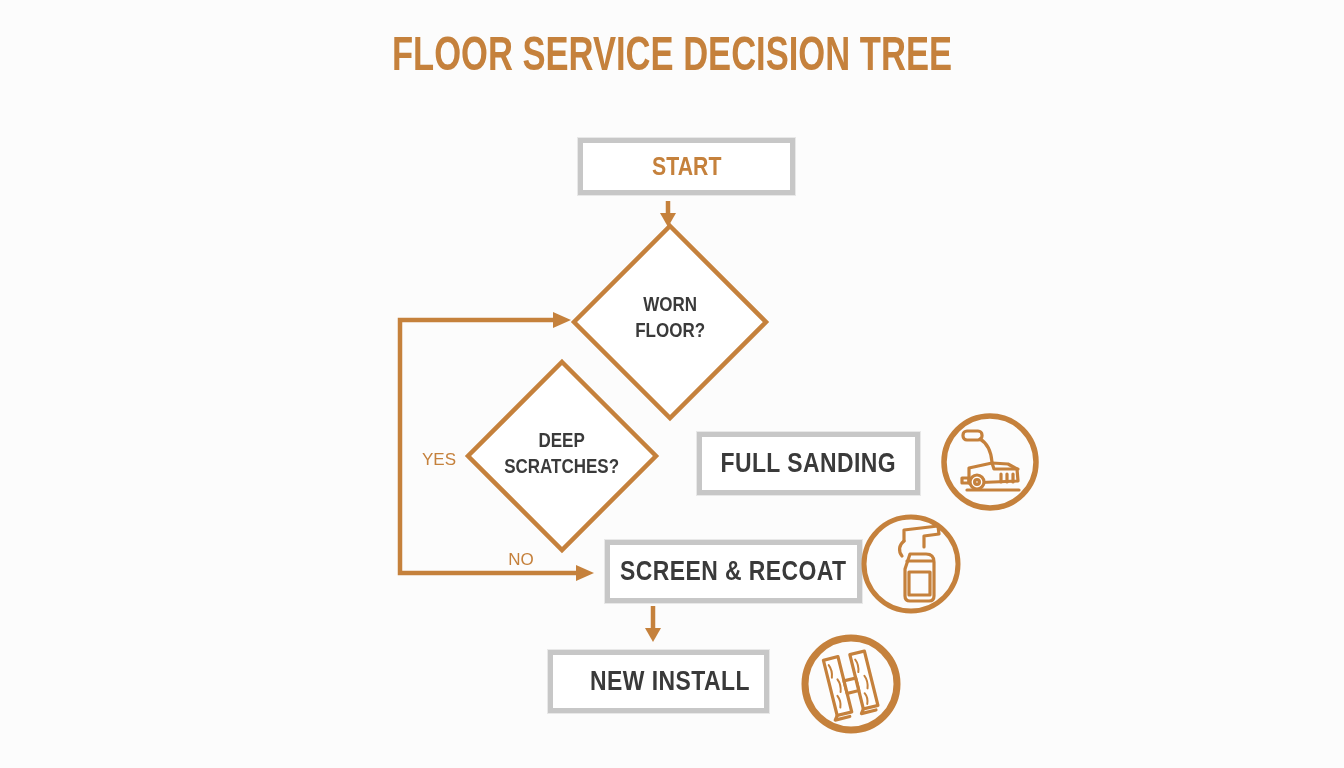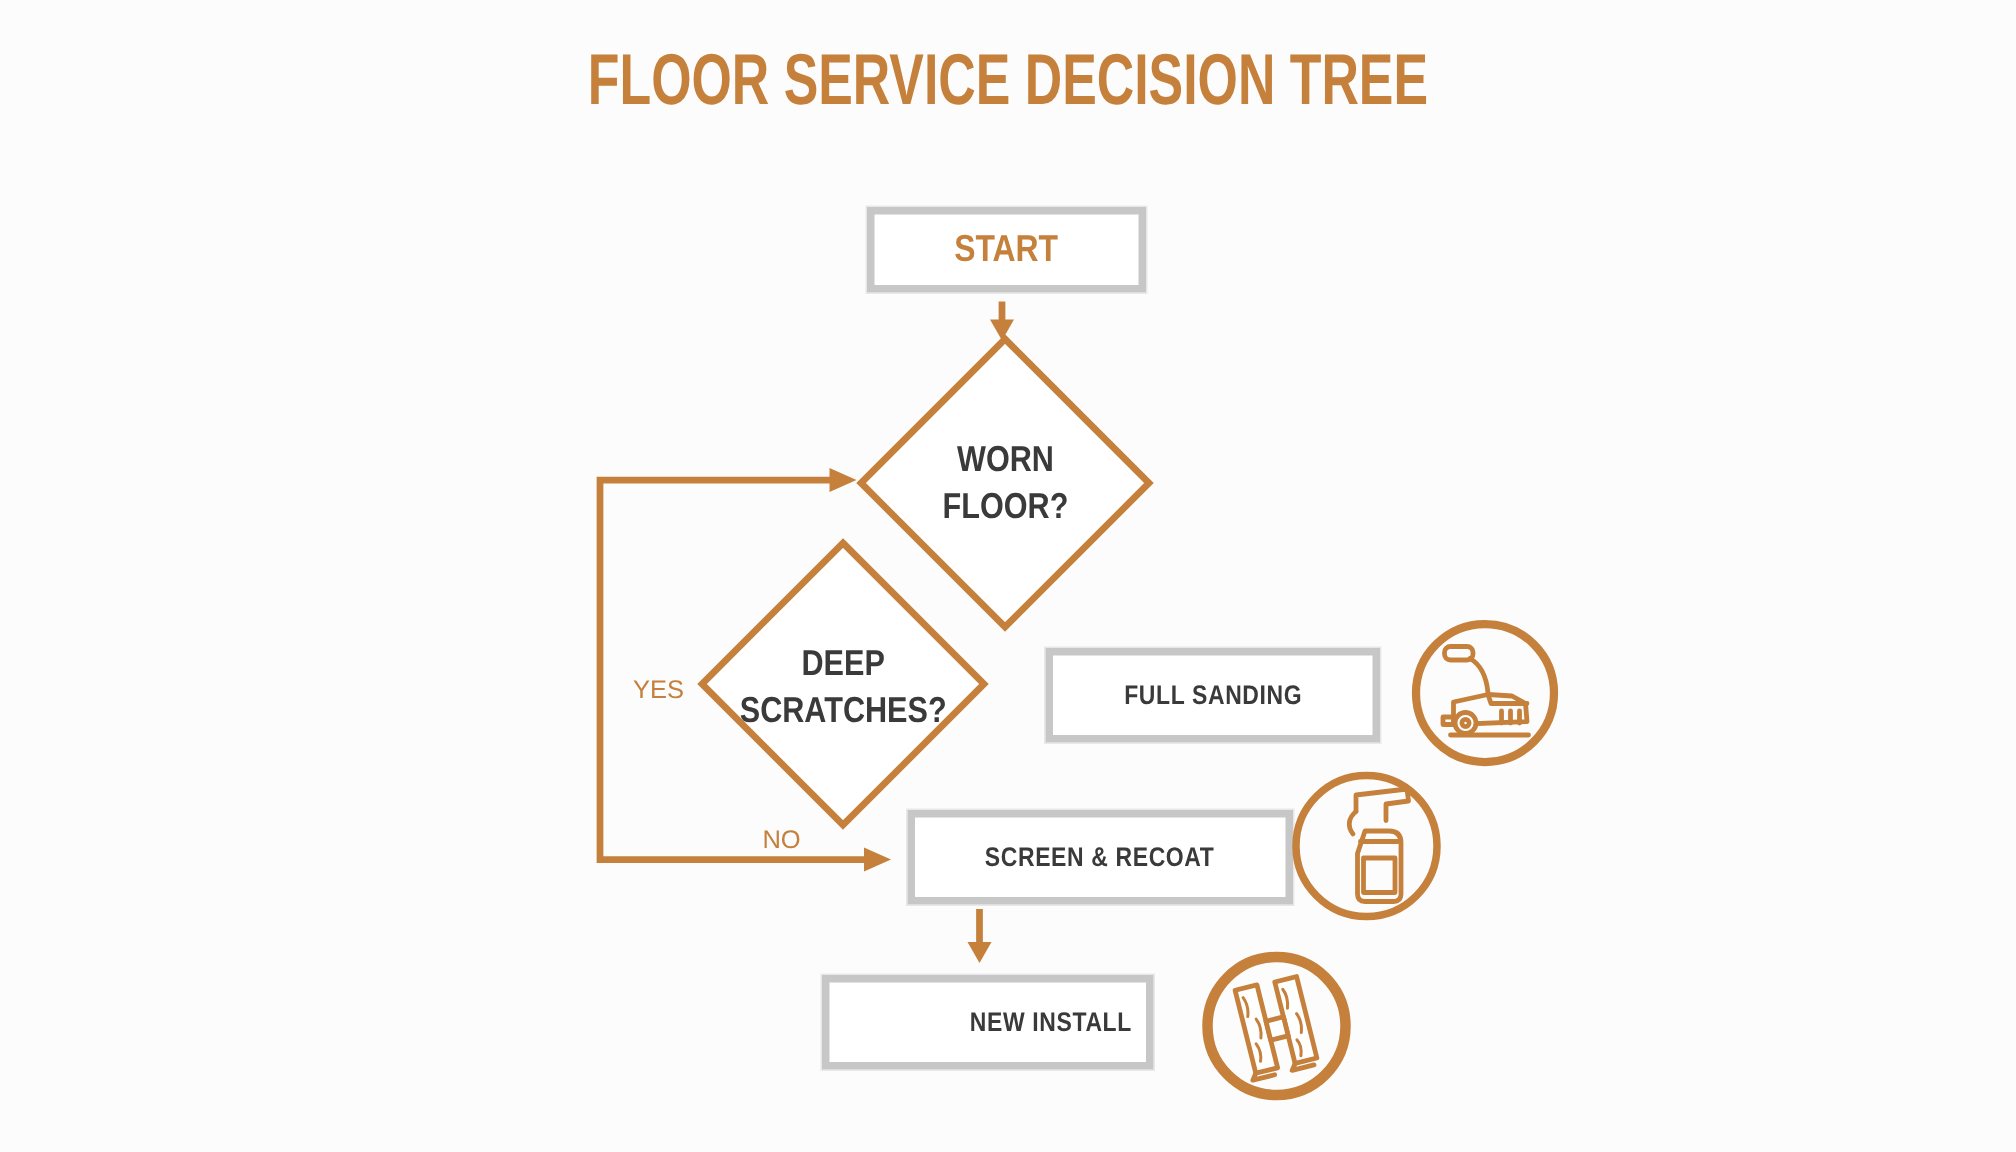--- a/index.html
+++ b/index.html
@@ -15,23 +15,23 @@
   .cond{display:inline-block;transform:scaleX(0.72);transform-origin:center;}
   .cond85{display:inline-block;transform:scaleX(0.85);transform-origin:center;}
   svg.overlay{position:absolute;left:0;top:0;width:1344px;height:768px;}
   .edge{stroke:var(--accent);stroke-width:4.5;fill:none;}
   .arrowhead{fill:var(--accent);stroke:none;}
   .diamond{fill:var(--node-fill);stroke:var(--accent);stroke-width:4.5;}
   .box{position:absolute;background:#fff;border:5px solid var(--box-border);
     box-shadow:0 0 0 1px #E8E8E8;display:flex;align-items:center;justify-content:center;
     font-weight:700;color:var(--text-dark);white-space:nowrap;}
   .box.start{color:var(--accent);font-size:25px;}
-  .box.action{font-size:18px;letter-spacing:0.5px;}
+  .box.action{font-size:27px;letter-spacing:0.5px;}
   .dlabel{position:absolute;text-align:center;font-weight:700;color:var(--text-dark);
-    font-size:24px;line-height:1.3;}
+    font-size:20px;line-height:1.3;}
   .dlabel span{display:block;}
   .branch{position:absolute;font-weight:400;color:var(--accent);font-size:17px;text-align:center;}
   .badge{position:absolute;width:100px;height:100px;}
   .ring{fill:none;stroke:var(--accent);}
   .art{fill:none;stroke:var(--accent);stroke-width:3.2;stroke-linecap:round;stroke-linejoin:round;}
   .art .grain{stroke-width:2;}
   .wfill{fill:#fff;}
 </style>
 </head>
 <body>
@@ -55,21 +55,21 @@
 
     <g>
       <line class="edge" x1="653" y1="606" x2="653" y2="628"></line>
       <polygon class="arrowhead" points="653,642 645,628 661,628"></polygon>
     </g>
 
     <polygon class="diamond" points="670,226 766,322 670,418 574,322"></polygon>
     <polygon class="diamond" points="562,362 656,456 562,550 468,456"></polygon>
   </svg>
 
-  <div class="box start" style="left:578px;top:138px;width:186px;height:57px;justify-content:center;">
+  <div class="box start" style="left:578px;top:138px;width:217px;height:57px;justify-content:center;">
     <span class="cond85">START</span>
   </div>
 
   <div class="box action" style="left:697px;top:432px;width:223px;height:63px;">
     <span class="cond85">FULL SANDING</span>
   </div>
 
   <div class="box action" style="left:605px;top:540px;width:257px;height:63px;">
     <span class="cond85">SCREEN &amp; RECOAT</span>
   </div>

